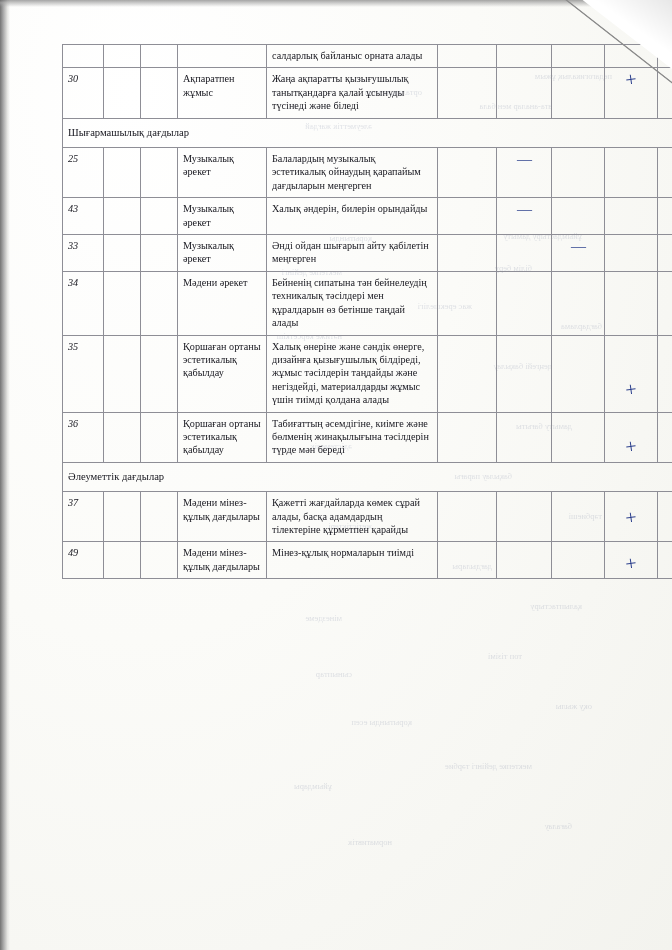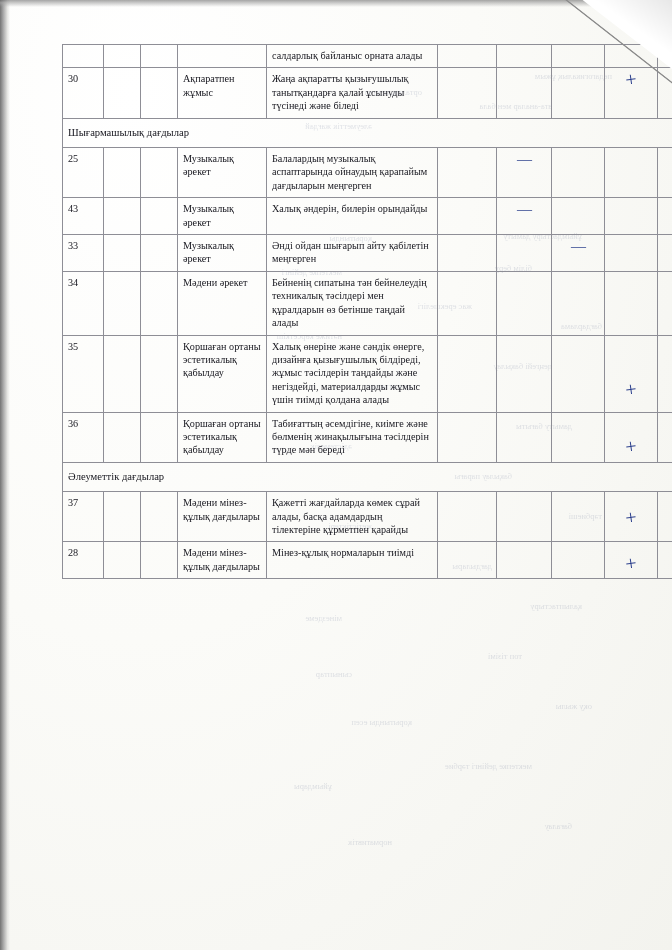--- a/index.html
+++ b/index.html
@@ -103,20 +103,21 @@
   table.doc td {
     border: 0.8px solid #8e8e96;
     padding: 4px 5px 5px 5px;
     vertical-align: top;
   }
   td.c-num {
     width: 30px;
     text-align: left;
     padding-left: 6px;
     vertical-align: top;
+    font-style: italic;
   }
   td.c-blank1 { width: 26px; }
   td.c-blank2 { width: 26px; }
   td.c-cat { width: 78px; }
   td.c-desc { width: 160px; }
   td.c-x1 { width: 48px; }
   td.c-x2 { width: 44px; }
   td.c-x3 { width: 42px; }
   td.c-x4 { width: 42px; }
   td.c-x5 { width: 44px; }
@@ -222,21 +223,21 @@
 
       <tr class="section">
         <td colspan="10" class="section-label">Шығармашылық дағдылар</td>
       </tr>
 
       <tr>
         <td class="c-num">25</td>
         <td class="c-blank1"></td>
         <td class="c-blank2"></td>
         <td class="c-cat">Музыкалық әрекет</td>
-        <td class="c-desc">Балалардың музыкалық аспаптарында ойнаудың қарапайым дағдыларын меңгерген</td>
+        <td class="c-desc">Балалардың музыкалық эстетикалық ойнаудың қарапайым дағдыларын меңгерген</td>
         <td class="c-x1"></td>
         <td class="c-x2">
           <span class="mark dash">—</span>
         </td>
         <td class="c-x3"></td>
         <td class="c-x4"></td>
         <td class="c-x5"></td>
       </tr>
 
       <tr>
@@ -325,21 +326,21 @@
         <td class="c-x1"></td>
         <td class="c-x2"></td>
         <td class="c-x3"></td>
         <td class="c-x4">
           <span class="mark cross" style="margin-top:14px;">+</span>
         </td>
         <td class="c-x5"></td>
       </tr>
 
       <tr>
-        <td class="c-num">28</td>
+        <td class="c-num">49</td>
         <td class="c-blank1"></td>
         <td class="c-blank2"></td>
         <td class="c-cat">Мәдени мінез-құлық дағдылары</td>
         <td class="c-desc">Мінез-құлық нормаларын тиімді</td>
         <td class="c-x1"></td>
         <td class="c-x2"></td>
         <td class="c-x3"></td>
         <td class="c-x4">
           <span class="mark cross" style="margin-top:10px;">+</span>
         </td>

